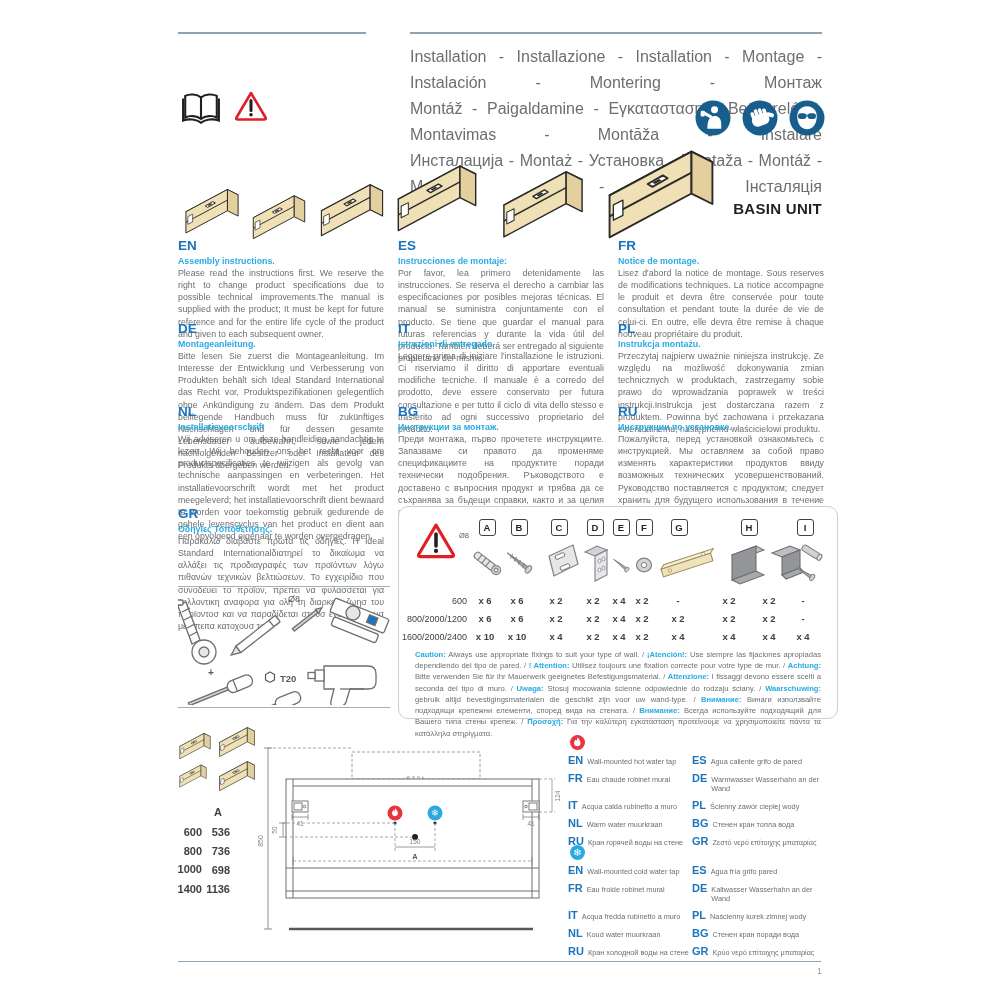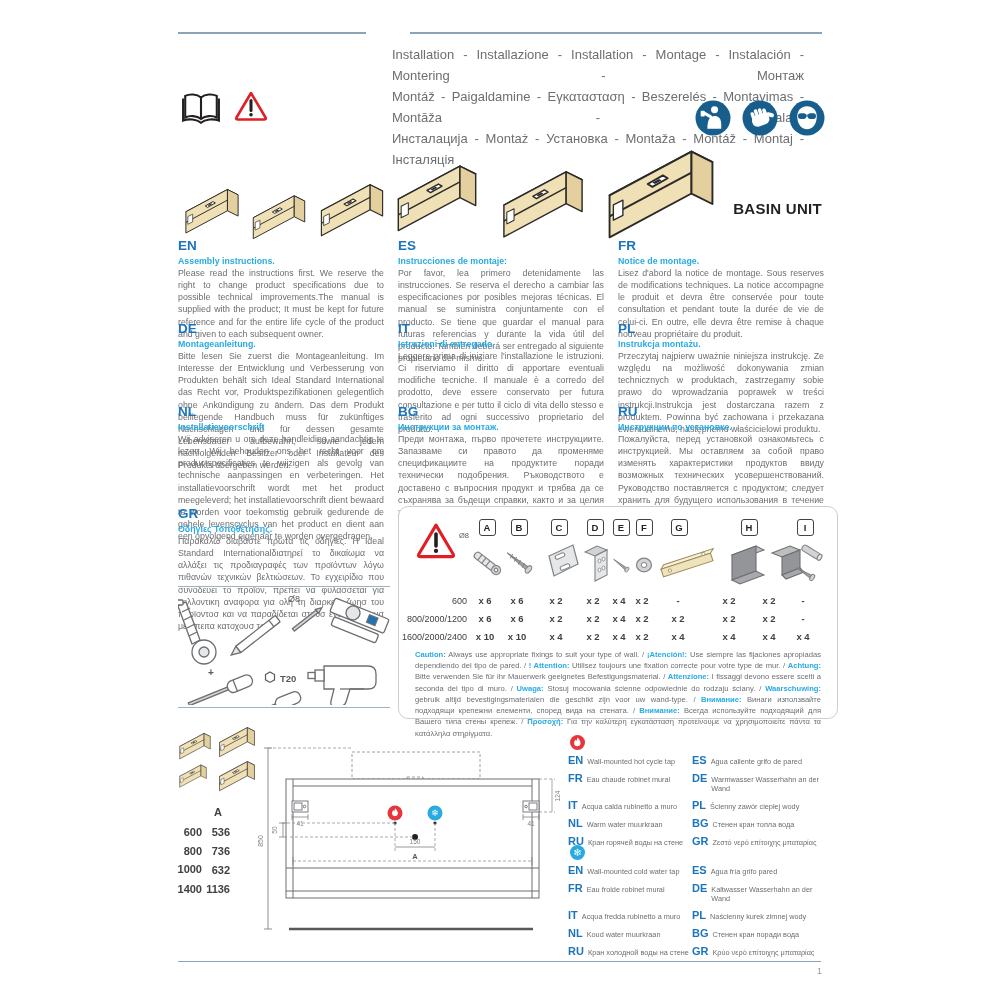--- a/index.html
+++ b/index.html
@@ -3,21 +3,21 @@
 <meta charset="utf-8">
 <style>
   html,body{margin:0;padding:0;background:#e8e8e8;}
   .page{position:relative;width:1000px;height:1000px;background:#ffffff;margin:0 auto;
         font-family:"Liberation Sans",sans-serif;color:#6D6E71;overflow:hidden;}
   .abs{position:absolute;}
   
   .rule{position:absolute;height:2px;background:#8BA3B5;}
   .page-title{position:absolute;left:178px;top:40px;font-size:30px;letter-spacing:1.5px;
               color:#4C7B9C;font-weight:400;}
-  .ml-header{position:absolute;left:392px;top:44px;width:412px;font-size:13px;line-height:1.62;
+  .ml-header{position:absolute;left:410px;top:44px;width:412px;font-size:16px;line-height:1.62;
              color:#6D6E71;}
   .ml-line{text-align:justify;text-align-last:justify;}
   .product-label{position:absolute;right:178px;top:200px;font-size:15px;font-weight:bold;
                  color:#231F20;letter-spacing:.3px;}
   
   .lang{position:absolute;width:206px;}
   .lcode{margin:0 0 3px 0;font-size:13.5px;font-weight:bold;color:#1C75BC;}
   .lsub{margin:0 0 1px 0;font-size:8.8px;font-weight:bold;color:#29ABE2;}
   .lbody{margin:0;font-size:8.8px;line-height:1.38;color:#6D6E71;text-align:justify;}
   
@@ -414,21 +414,21 @@
     </svg>
   </div>
 
   <div class="dim-table">
     <span class="dim-h">A</span>
     <span class="dim-size" style="top:20px">600</span>
     <span class="dim-val" style="top:20px">536</span>
     <span class="dim-size" style="top:39px">800</span>
     <span class="dim-val" style="top:39px">736</span>
     <span class="dim-size" style="top:57px">1000</span>
-    <span class="dim-val" style="top:58px">632</span>
+    <span class="dim-val" style="top:58px">698</span>
     <span class="dim-size" style="top:77px">1400</span>
     <span class="dim-val" style="top:77px">1136</span>
   </div>
 
   <div class="abs" style="left:256px;top:735px">
     <svg width="312" height="232" viewBox="0 0 312 232">
 
       <g stroke="#808285" stroke-width="0.9" fill="none">
         <line x1="12" y1="13" x2="12" y2="194"></line>
         <line x1="8" y1="13" x2="16" y2="13"></line>
@@ -511,21 +511,21 @@
   </div>
 
   <div class="tap-icon hot" style="top:735px;background:#E8353D">
     <svg width="15" height="15" viewBox="0 0 15 15">
       <path d="M7.8 2.6 C8.7 4.2 10.5 5.4 10.5 8 A3.2 3.2 0 0 1 4.1 8 C4.1 6.5 5.1 5.6 5.6 4.5 C6 5.5 6.8 5.9 6.8 5.9 C6.6 4.7 7.3 3.6 7.8 2.6 Z" fill="#fff"></path>
     </svg>
   </div>
   <div class="tap-grid" style="top:754px">
     <div class="tap-item">
         <span class="tap-code">EN</span>
-        <span class="tap-text">Wall-mounted hot cycle tap</span>
+        <span class="tap-text">Wall-mounted hot water tap</span>
       </div>
     <div class="tap-item">
         <span class="tap-code">ES</span>
         <span class="tap-text">Agua caliente grifo de pared</span>
       </div>
     <div class="tap-item">
         <span class="tap-code">FR</span>
         <span class="tap-text">Eau chaude robinet mural</span>
       </div>
     <div class="tap-item">

